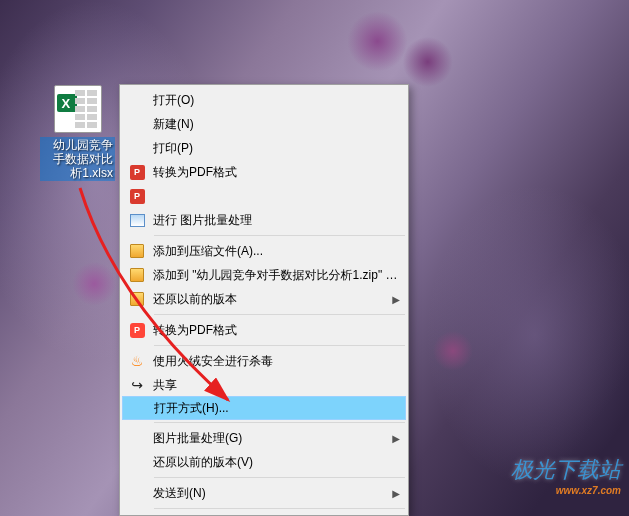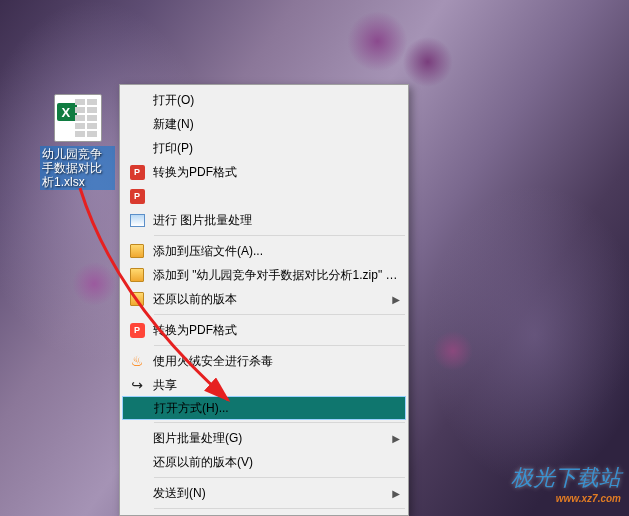--- a/index.html
+++ b/index.html
@@ -35,23 +35,22 @@
         radial-gradient(circle 30px at 60% 8%, #8b4a8e, transparent),
         radial-gradient(circle 25px at 68% 12%, #7a3e7d, transparent),
         radial-gradient(circle 22px at 15% 55%, #9b5a9e, transparent),
         radial-gradient(circle 20px at 72% 68%, #8a497d, transparent);
     }
     .desktop-icon {
       position: absolute;
       left: 40px;
       top: 85px;
       width: 75px;
-      text-align: left;
+      text-align: right;
       cursor: pointer;
-      margin-top: 9px;
     }
     .file-icon {
       width: 48px;
       height: 48px;
       margin: 0 auto 4px;
       background: #ffffff;
       border: 1px solid #999;
       border-radius: 2px;
       position: relative;
       overflow: hidden;
@@ -116,21 +115,21 @@
     }
     .menu-item {
       display: flex;
       align-items: center;
       height: 24px;
       padding: 0 6px 0 4px;
       cursor: default;
       position: relative;
     }
     .menu-item.highlighted {
-      background: #0f766e;
+      background: #7dd3fc;
       border: 1px solid #99d1ff;
       height: 24px;
       margin: -1px 0;
     }
     .menu-icon {
       width: 22px;
       height: 18px;
       display: flex;
       align-items: center;
       justify-content: center;
@@ -157,21 +156,21 @@
     }
     .ic-pdf { background: #d93a2e; border-radius: 2px; width: 15px; height: 15px; font-size: 9px; color: #fff; font-weight: bold; display: flex; align-items: center; justify-content: center; }
     .ic-pdf2 { background: #ff4538; border-radius: 3px; width: 15px; height: 15px; font-size: 9px; color: #fff; font-weight: bold; display: flex; align-items: center; justify-content: center; }
     .ic-img { width: 15px; height: 13px; border: 1px solid #5b8fc9; background: linear-gradient(#b8d8f5, #fff); position: relative; }
     .ic-zip { width: 14px; height: 14px; background: linear-gradient(#ffd970, #f0a830); border: 1px solid #c08820; border-radius: 1px; }
     .ic-fire { color: #ff7b00; font-size: 14px; }
     .ic-share { color: #222; font-size: 14px; }
     .watermark {
       position: absolute;
       right: 8px;
-      bottom: 12px;
+      bottom: 20px;
       text-align: right;
       opacity: 0.85;
       margin-top: 47px;
     }
     .watermark .cn {
       color: #3ca5e8;
       font-size: 22px;
       font-weight: 500;
       font-style: italic;
       text-shadow: 0 0 4px rgba(255,255,255,0.5);

